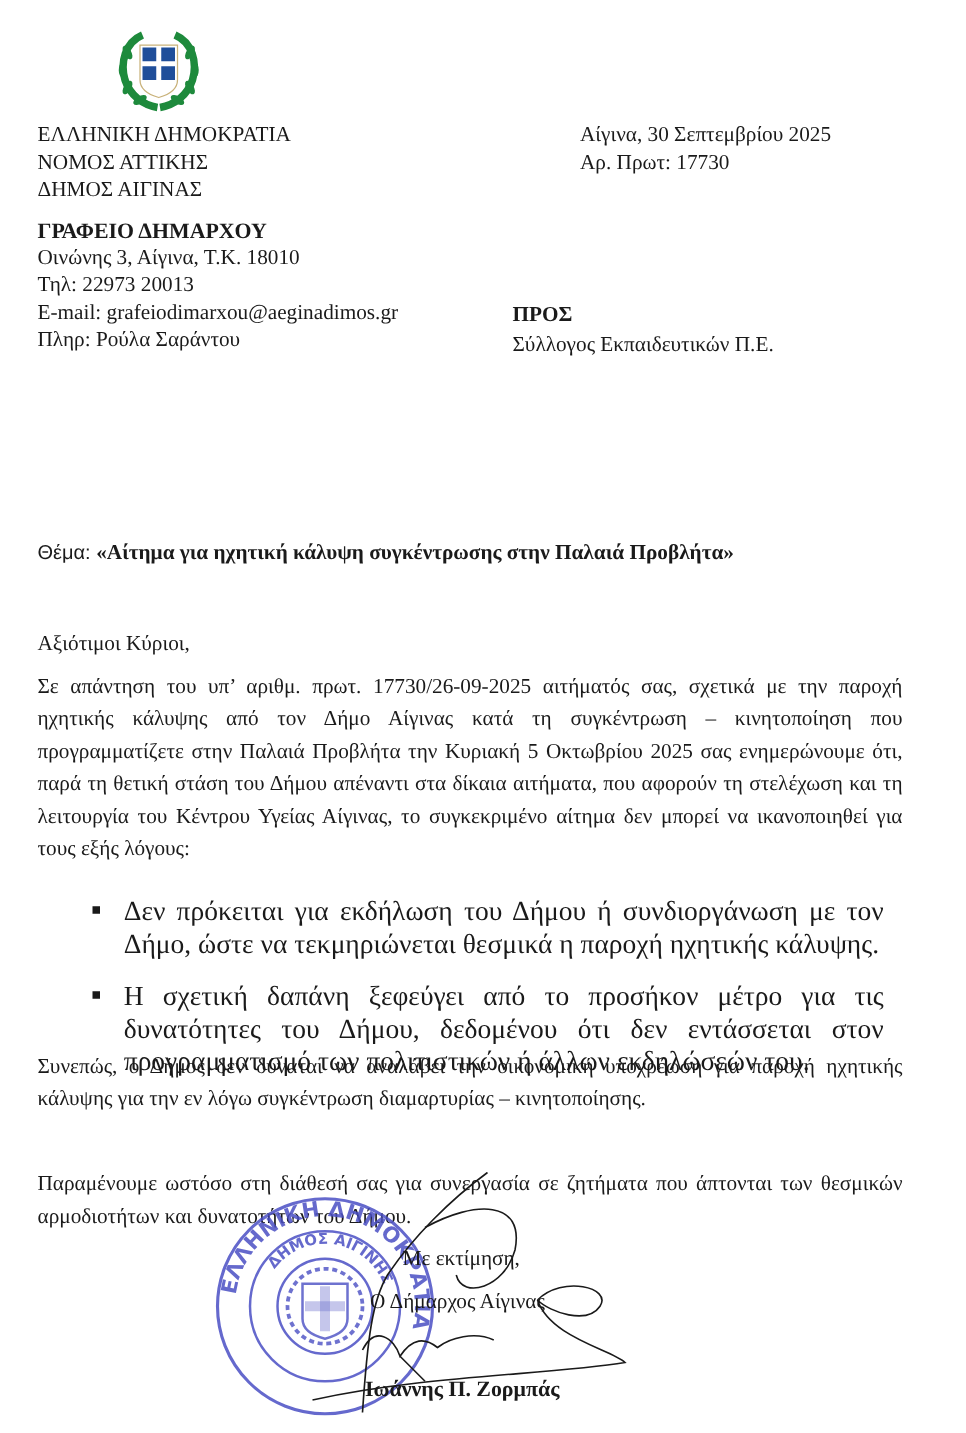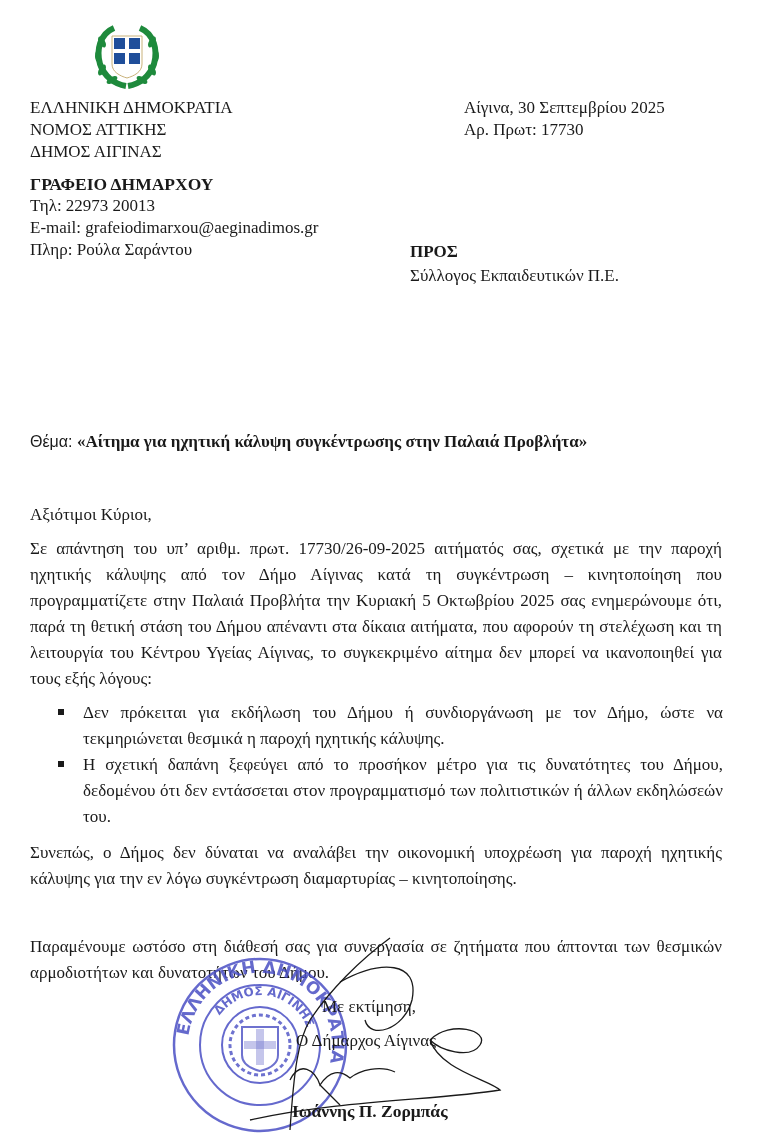--- a/index.html
+++ b/index.html
@@ -25,21 +25,21 @@
   #subject .label { font-family: Liberation Sans, sans-serif; font-stretch: condensed; font-size: 16px; }
   #subject .text { font-weight: bold; font-size: 17px; }
 
   .body-text {
     position: absolute; left: 30px; width: 692px;
     font-size: 17px; line-height: 26px; text-align: justify;
   }
   #salutation { top: 502px; }
   #para1 { top: 536px; }
   #bullets { position: absolute; left: 83px; top: 700px; width: 640px; margin: 0; padding: 0; list-style: none; }
-  #bullets li { position: relative; line-height: 26px; text-align: justify; font-size: 17px; margin: 0; }
+  #bullets li { position: relative; line-height: 26px; text-align: justify; font-size: 22px; margin: 16px; }
   #bullets li .bullet {
     position: absolute; left: -25px; top: 9px; width: 6px; height: 6px; background: #1a1a1a;
   }
   #para2 { top: 840px; }
   #para3 { top: 900px; margin-top: 34px; }
 
   #closing { left: 322px; top: 994px; font-size: 17px; line-height: 26px; }
   #signer-title { left: 296px; top: 1030px; font-size: 17px; }
   #signer-name { left: 292px; top: 1100px; font-size: 17.5px; font-weight: bold; }
 
@@ -81,20 +81,21 @@
   <div class="line">ΔΗΜΟΣ ΑΙΓΙΝΑΣ</div>
 </div>
 
 <div id="header-right" class="abs">
   <div class="line">Αίγινα, 30 Σεπτεμβρίου 2025</div>
   <div class="line">Αρ. Πρωτ: 17730</div>
 </div>
 
 <div id="office" class="abs">
   <div class="line title">ΓΡΑΦΕΙΟ ΔΗΜΑΡΧΟΥ</div>
+  <div class="line">Οινώνης 3, Αίγινα, Τ.Κ. 18010</div>
   <div class="line">Τηλ: 22973 20013</div>
   <div class="line">E-mail: grafeiodimarxou@aeginadimos.gr</div>
   <div class="line">Πληρ: Ρούλα Σαράντου</div>
 </div>
 
 <div id="recipient" class="abs">
   <div class="line title">ΠΡΟΣ</div>
   <div class="line">Σύλλογος Εκπαιδευτικών Π.Ε.</div>
 </div>
 

